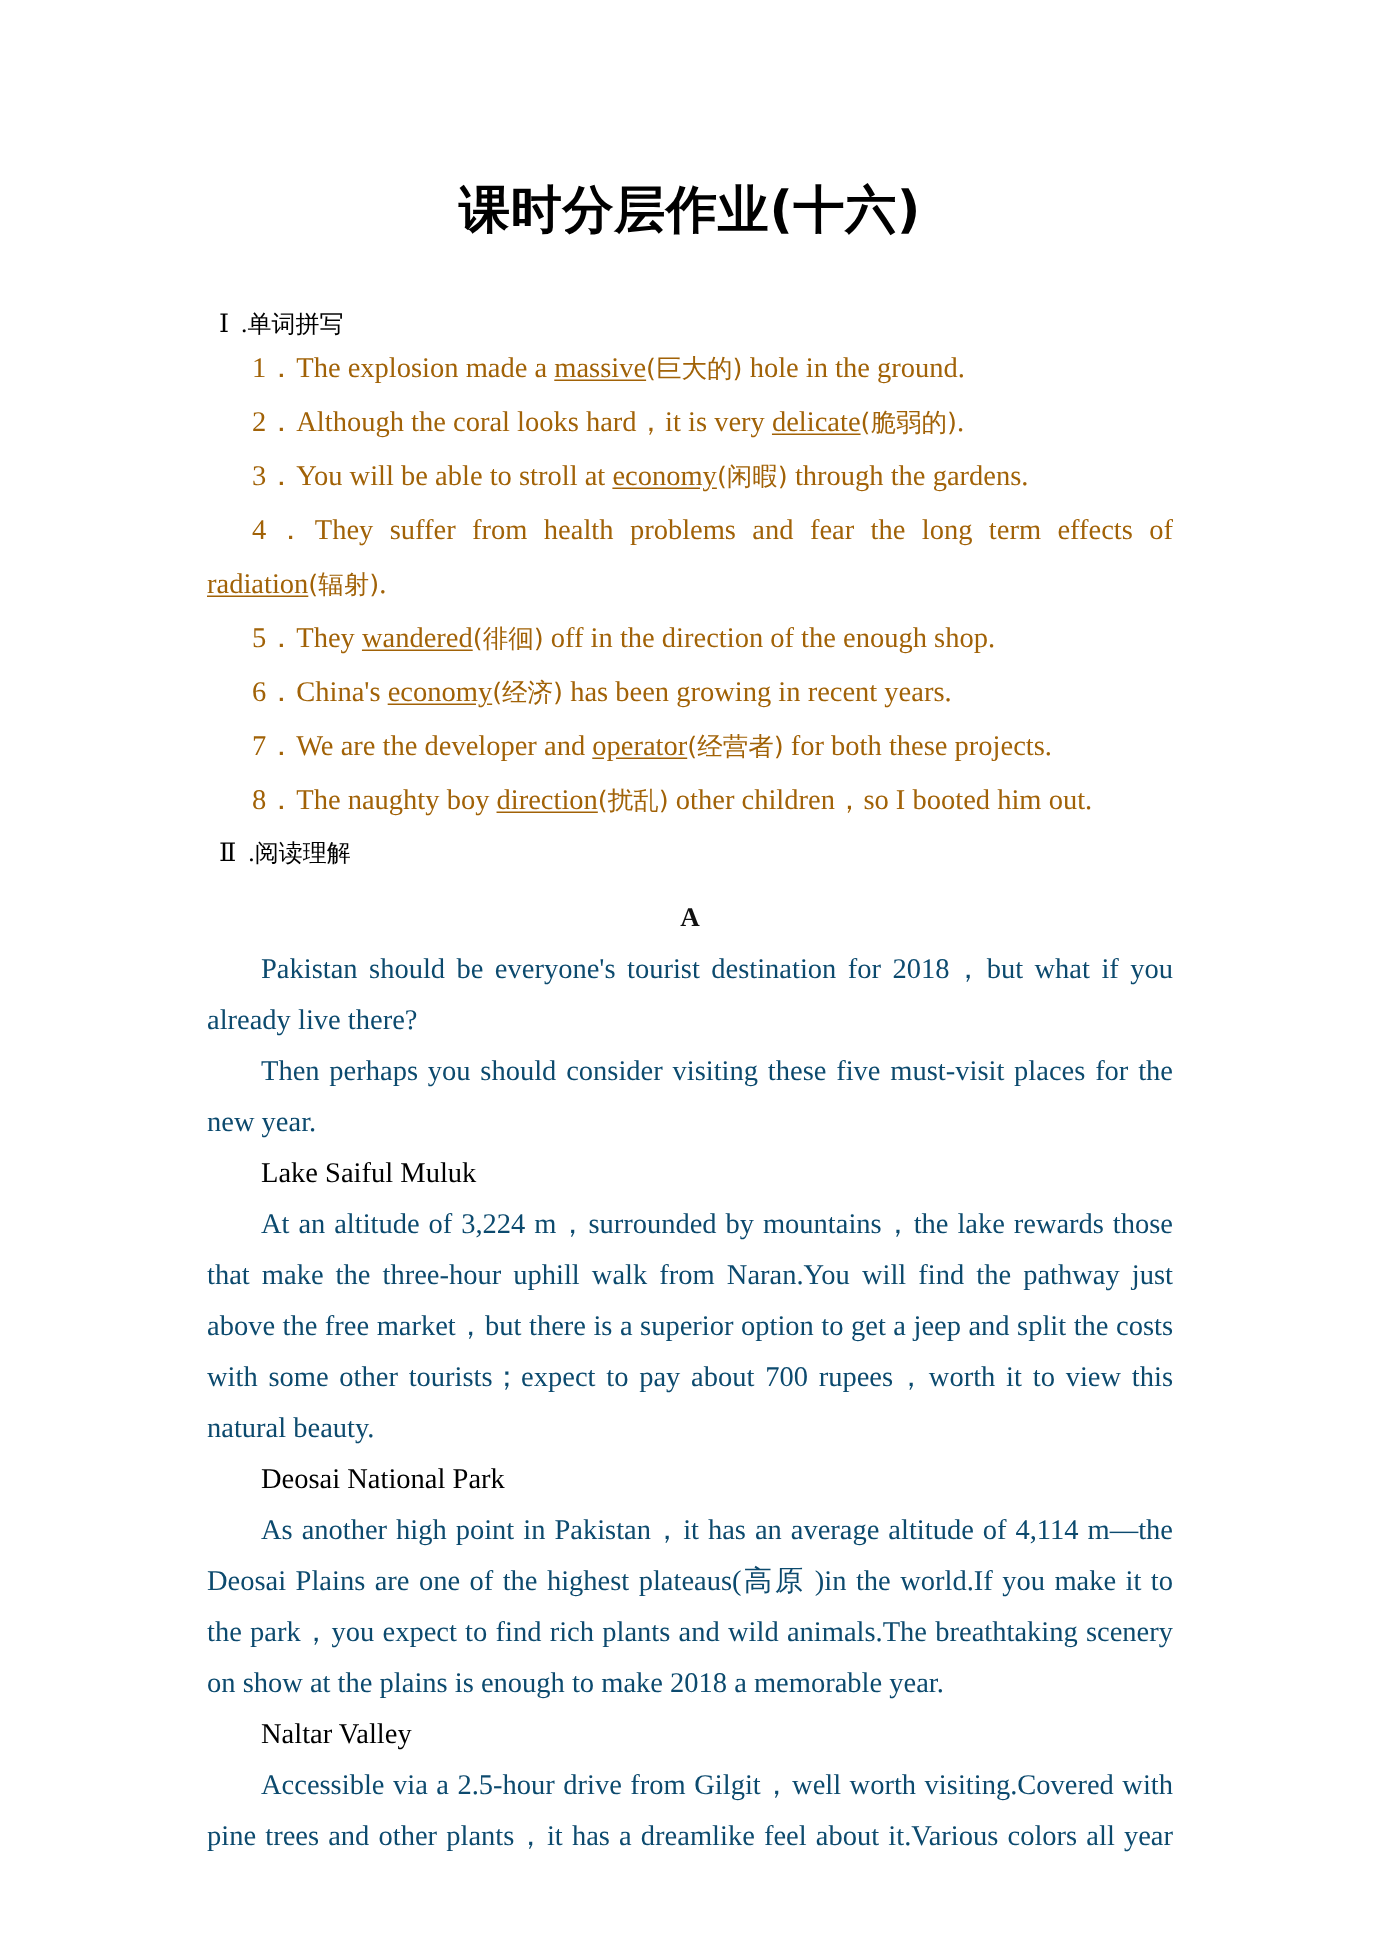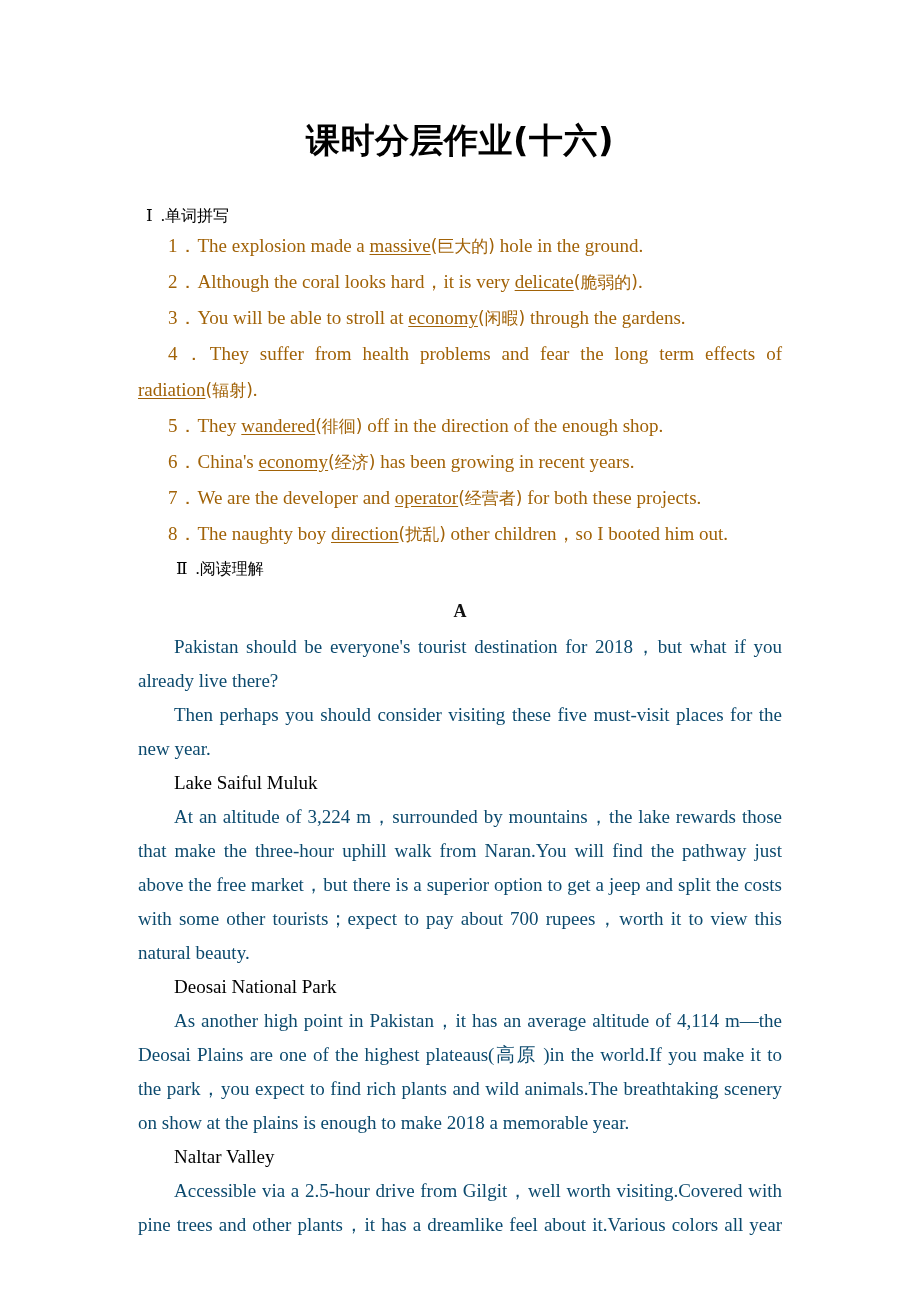--- a/index.html
+++ b/index.html
@@ -148,21 +148,21 @@
         <span class="num">6．</span><span>China's </span><span class="answer">economy</span><span class="cn-gloss">(经济)</span><span> has been growing in recent years.</span>
       </li>
       <li class="vocab-item">
         <span class="num">7．</span><span>We are the developer and </span><span class="answer">operator</span><span class="cn-gloss">(经营者)</span><span> for both these projects.</span>
       </li>
       <li class="vocab-item">
         <span class="num">8．</span><span>The naughty boy </span><span class="answer">direction</span><span class="cn-gloss">(扰乱)</span><span> other children，so I booted him out.</span>
       </li>
     </ul>
 
-    <div class="section-heading" style="padding-top:4px;margin-left:30px;">
+    <div class="section-heading" style="padding-top:4px;">
       <span class="numeral">Ⅱ</span><span class="numeral">.</span><span class="cn">阅读理解</span>
     </div>
 
     <div class="passage-label">A</div>
 
     <p class="para">Pakistan should be everyone's tourist destination for 2018，but what if you already live there?</p>
     <p class="para">Then perhaps you should consider visiting these five must-visit places for the new year.</p>
 
     <div class="sub-heading">Lake Saiful Muluk</div>
     <p class="para">At an altitude of 3,224 m，surrounded by mountains，the lake rewards those that make the three-hour uphill walk from Naran.You will find the pathway just above the free market，but there is a superior option to get a jeep and split the costs with some other tourists；expect to pay about 700 rupees，worth it to view this natural beauty.</p>

